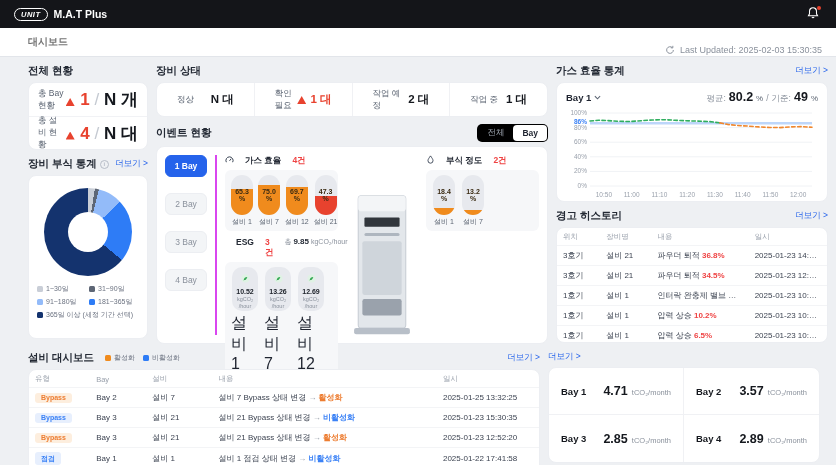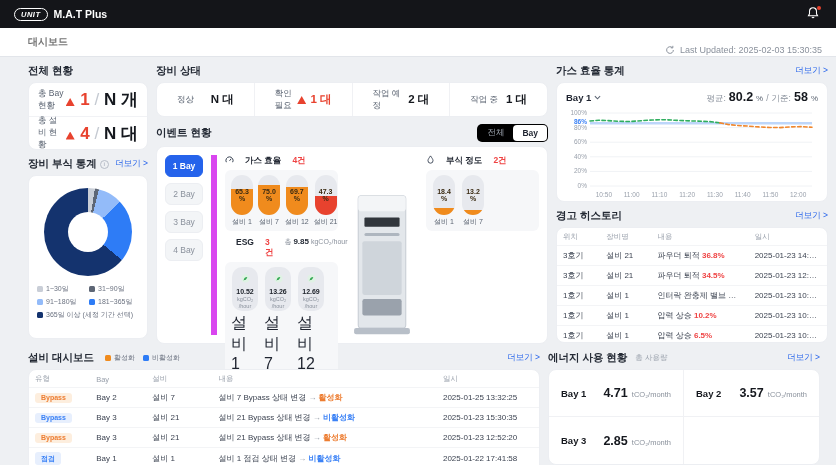--- a/index.html
+++ b/index.html
@@ -51,21 +51,21 @@
   .status-card .cell + .cell { border-left:1px solid #f0f1f4; }
   .status-card .lbl { font-size:8.5px; color:#5b6472; }
   .status-card .val { font-size:11.5px; font-weight:bold; color:#15181e; white-space:nowrap; }
   .status-card .cell.alert .val { color:#e8422e; }
 
   
   .seg { display:flex; background:#000000; border-radius:5px; padding:1px; }
   .seg button { border:0; background:transparent; color:#9aa1ac; font-size:8.5px; padding:2px 9px; border-radius:4px; cursor:pointer; font-family:inherit; }
   .seg button.active { background:#fff; color:#1f2430; font-weight:bold; box-shadow:0 0 2px rgba(0,0,0,.15); }
   .events-card { height:198px; padding:8px; display:flex; gap:8px; }
-  .bay-tabs { width:52px; display:flex; flex-direction:column; gap:6px; padding-right:8px; border-right:6px solid #d946ef; }
+  .bay-tabs { width:52px; display:flex; flex-direction:column; gap:16px; padding-right:8px; border-right:2px solid #d946ef; }
   .bay-tab { font-size:8.5px; text-align:center; padding:5px 0; border-radius:6px; background:#f3f5f7; color:#8a919c; border:1px solid #eceef2; cursor:pointer; font-family:inherit; }
   .bay-tab.active { background:#2563eb; border-color:#2563eb; color:#fff; font-weight:bold; }
   .event-main { flex:1; display:grid; grid-template-columns:minmax(0,1fr) 72px minmax(0,1fr); grid-template-rows:1fr 1fr; gap:6px 8px; min-width:0; }
   .machine { grid-column:2; grid-row:1 / span 2; display:flex; align-items:center; justify-content:center; }
   .evt-sec { display:flex; flex-direction:column; gap:3px; min-width:0; }
   .evt-head { display:flex; align-items:flex-start; gap:11px; font-size:8.5px; font-weight:bold; color:#242a35; }
   .evt-count { color:#ef4444; font-weight:bold; }
   .evt-head .right { margin-left:auto; font-weight:normal; font-size:7px; color:#8a919c; white-space:nowrap; }
   .evt-head .right b { color:#242a35; font-size:8px; }
   .evt-body { flex:1; background:#f6f7f9; border-radius:6px; padding:5px 6px 4px; display:flex; gap:5px; align-items:stretch; }
@@ -415,21 +415,21 @@
           <svg width="7" height="5" viewBox="0 0 8 5">
               <path d="M1 1l3 3 3-3" fill="none" stroke="#5b6472" stroke-width="1.2"></path>
             </svg>
         </span>
         <span class="gas-metrics">
           <span>평균:</span>
             <b>80.2</b>
             <span class="u">%</span>
           <span>/</span>
           <span>기준:</span>
-            <b>58</b>
+            <b>49</b>
             <span class="u">%</span>
         </span>
       </div>
       <svg id="gas-chart" width="252" height="92" viewBox="0 0 252 92">
           <line x1="24" x2="246" y1="6" y2="6" stroke="#f0f2f5"></line>
           <text x="21" y="8" text-anchor="end" font-size="6.5" fill="#9aa1ac">100%</text>
           <line x1="24" x2="246" y1="20.6" y2="20.6" stroke="#f0f2f5"></line>
           <text x="21" y="22.6" text-anchor="end" font-size="6.5" fill="#9aa1ac">80%</text>
           <line x1="24" x2="246" y1="35.2" y2="35.2" stroke="#f0f2f5"></line>
           <text x="21" y="37.2" text-anchor="end" font-size="6.5" fill="#9aa1ac">60%</text>
@@ -563,35 +563,35 @@
               <td><span>설비 1 점검 상태 변경 </span><span class="arrow">→ </span><span class="state blue">비활성화</span></td>
               <td>2025-01-22 17:41:58</td>
             </tr>
           </tbody>
       </table>
     </div>
   </div>
 
   <div>
     <div class="sec-head">
-      <span class="sec-title">
-        <span>에너지 사용 현황</span>
-        <span class="subtitle">총 사용량</span>
-      </span>
       <a class="more">더보기 &gt;</a>
     </div>
     <div class="card energy-card" id="energy-card">
         <div class="energy-cell">
           <span class="lbl">Bay 1</span>
           <span class="val"><span>4.71</span><span class="unit"> tCO₂/month</span></span>
         </div>
         <div class="energy-cell">
           <span class="lbl">Bay 2</span>
           <span class="val"><span>3.57</span><span class="unit"> tCO₂/month</span></span>
         </div>
         <div class="energy-cell">
           <span class="lbl">Bay 3</span>
           <span class="val"><span>2.85</span><span class="unit"> tCO₂/month</span></span>
         </div>
+        <div class="energy-cell">
+          <span class="lbl">Bay 4</span>
+          <span class="val"><span>2.89</span><span class="unit"> tCO₂/month</span></span>
+        </div>
       </div>
 
   </div>
 </div>
 
 </body></html>

